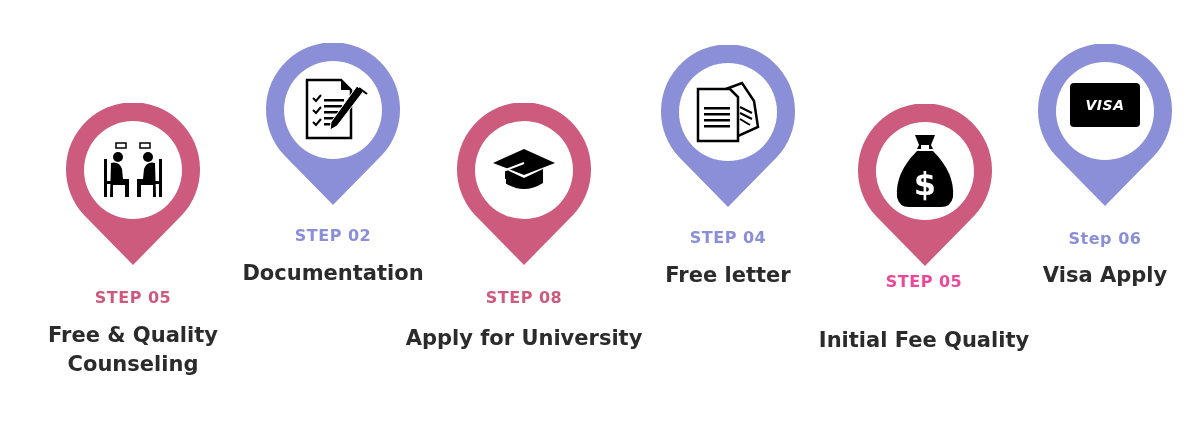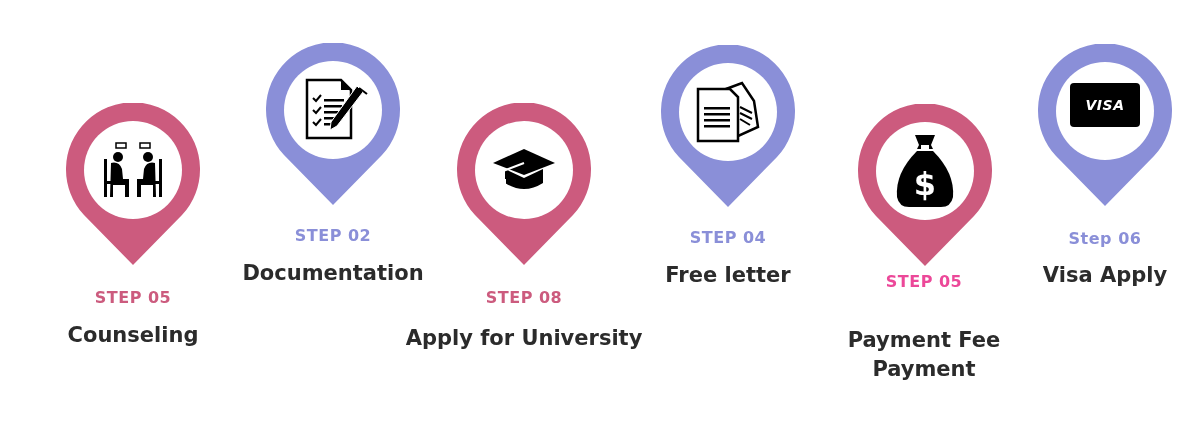--- a/index.html
+++ b/index.html
@@ -44,20 +44,21 @@
         <rect x="61" y="24" width="3" height="38" fill="#000"></rect>
         <path d="M13 28 Q21 26 24 34 L25 44 L31 44 L31 62 L27 62 L27 50 L15 50 L15 62 L12 62 Z" fill="#000"></path>
         <path d="M57 28 Q49 26 46 34 L45 44 L39 44 L39 62 L43 62 L43 50 L55 50 L55 62 L58 62 Z" fill="#000"></path>
         <rect x="6" y="46" width="14" height="3" fill="#000"></rect>
         <rect x="50" y="46" width="14" height="3" fill="#000"></rect>
       </svg>
     </div>
   </div>
   <div class="step-label" style="left:0; top:288px; color:#cc5b7e;">STEP 05</div>
   <div class="step-desc" style="left:0; top:321px;">
+    <div>Free &amp; Quality</div>
     <div>Counseling</div>
   </div>
 </div>
 
 <div class="step" style="left:213px; top:0;">
   <div class="pin" style="left:53px; top:43px;">
     <svg width="134" height="162" viewBox="0 0 134 162">
       <path d="M67 162 L18 112 A67 67 0 1 1 116 112 Z" fill="#8a8fd8"></path>
       <circle cx="67" cy="67" r="49" fill="#ffffff"></circle>
     </svg>
@@ -139,21 +140,21 @@
       <svg width="64" height="76" viewBox="0 0 64 76">
         <path d="M22 2 L42 2 L38 12 L40 16 L24 16 L26 12 Z" fill="#000"></path>
         <rect x="28" y="12" width="8" height="5" fill="#fff"></rect>
         <path d="M24 18 L40 18 Q62 40 60 64 Q58 74 48 74 L16 74 Q6 74 4 64 Q2 40 24 18 Z" fill="#000"></path>
         <text x="32" y="62" text-anchor="middle" fill="#fff" font-family="DejaVu Sans, sans-serif" font-weight="bold" font-size="32">$</text>
       </svg>
     </div>
   </div>
   <div class="step-label" style="left:-22px; top:272px; color:#ec4899;">STEP 05</div>
   <div class="step-desc" style="left:-22px; top:326px;">
-    <div>Payment Fee Payment</div>
+    <div>Initial Fee Quality</div>
   </div>
 </div>
 
 <div class="step" style="left:990px; top:0;">
   <div class="pin" style="left:48px; top:44px;">
     <svg width="134" height="162" viewBox="0 0 134 162">
       <path d="M67 162 L18 112 A67 67 0 1 1 116 112 Z" fill="#8a8fd8"></path>
       <circle cx="67" cy="67" r="49" fill="#ffffff"></circle>
     </svg>
     <div class="icon-wrap">

